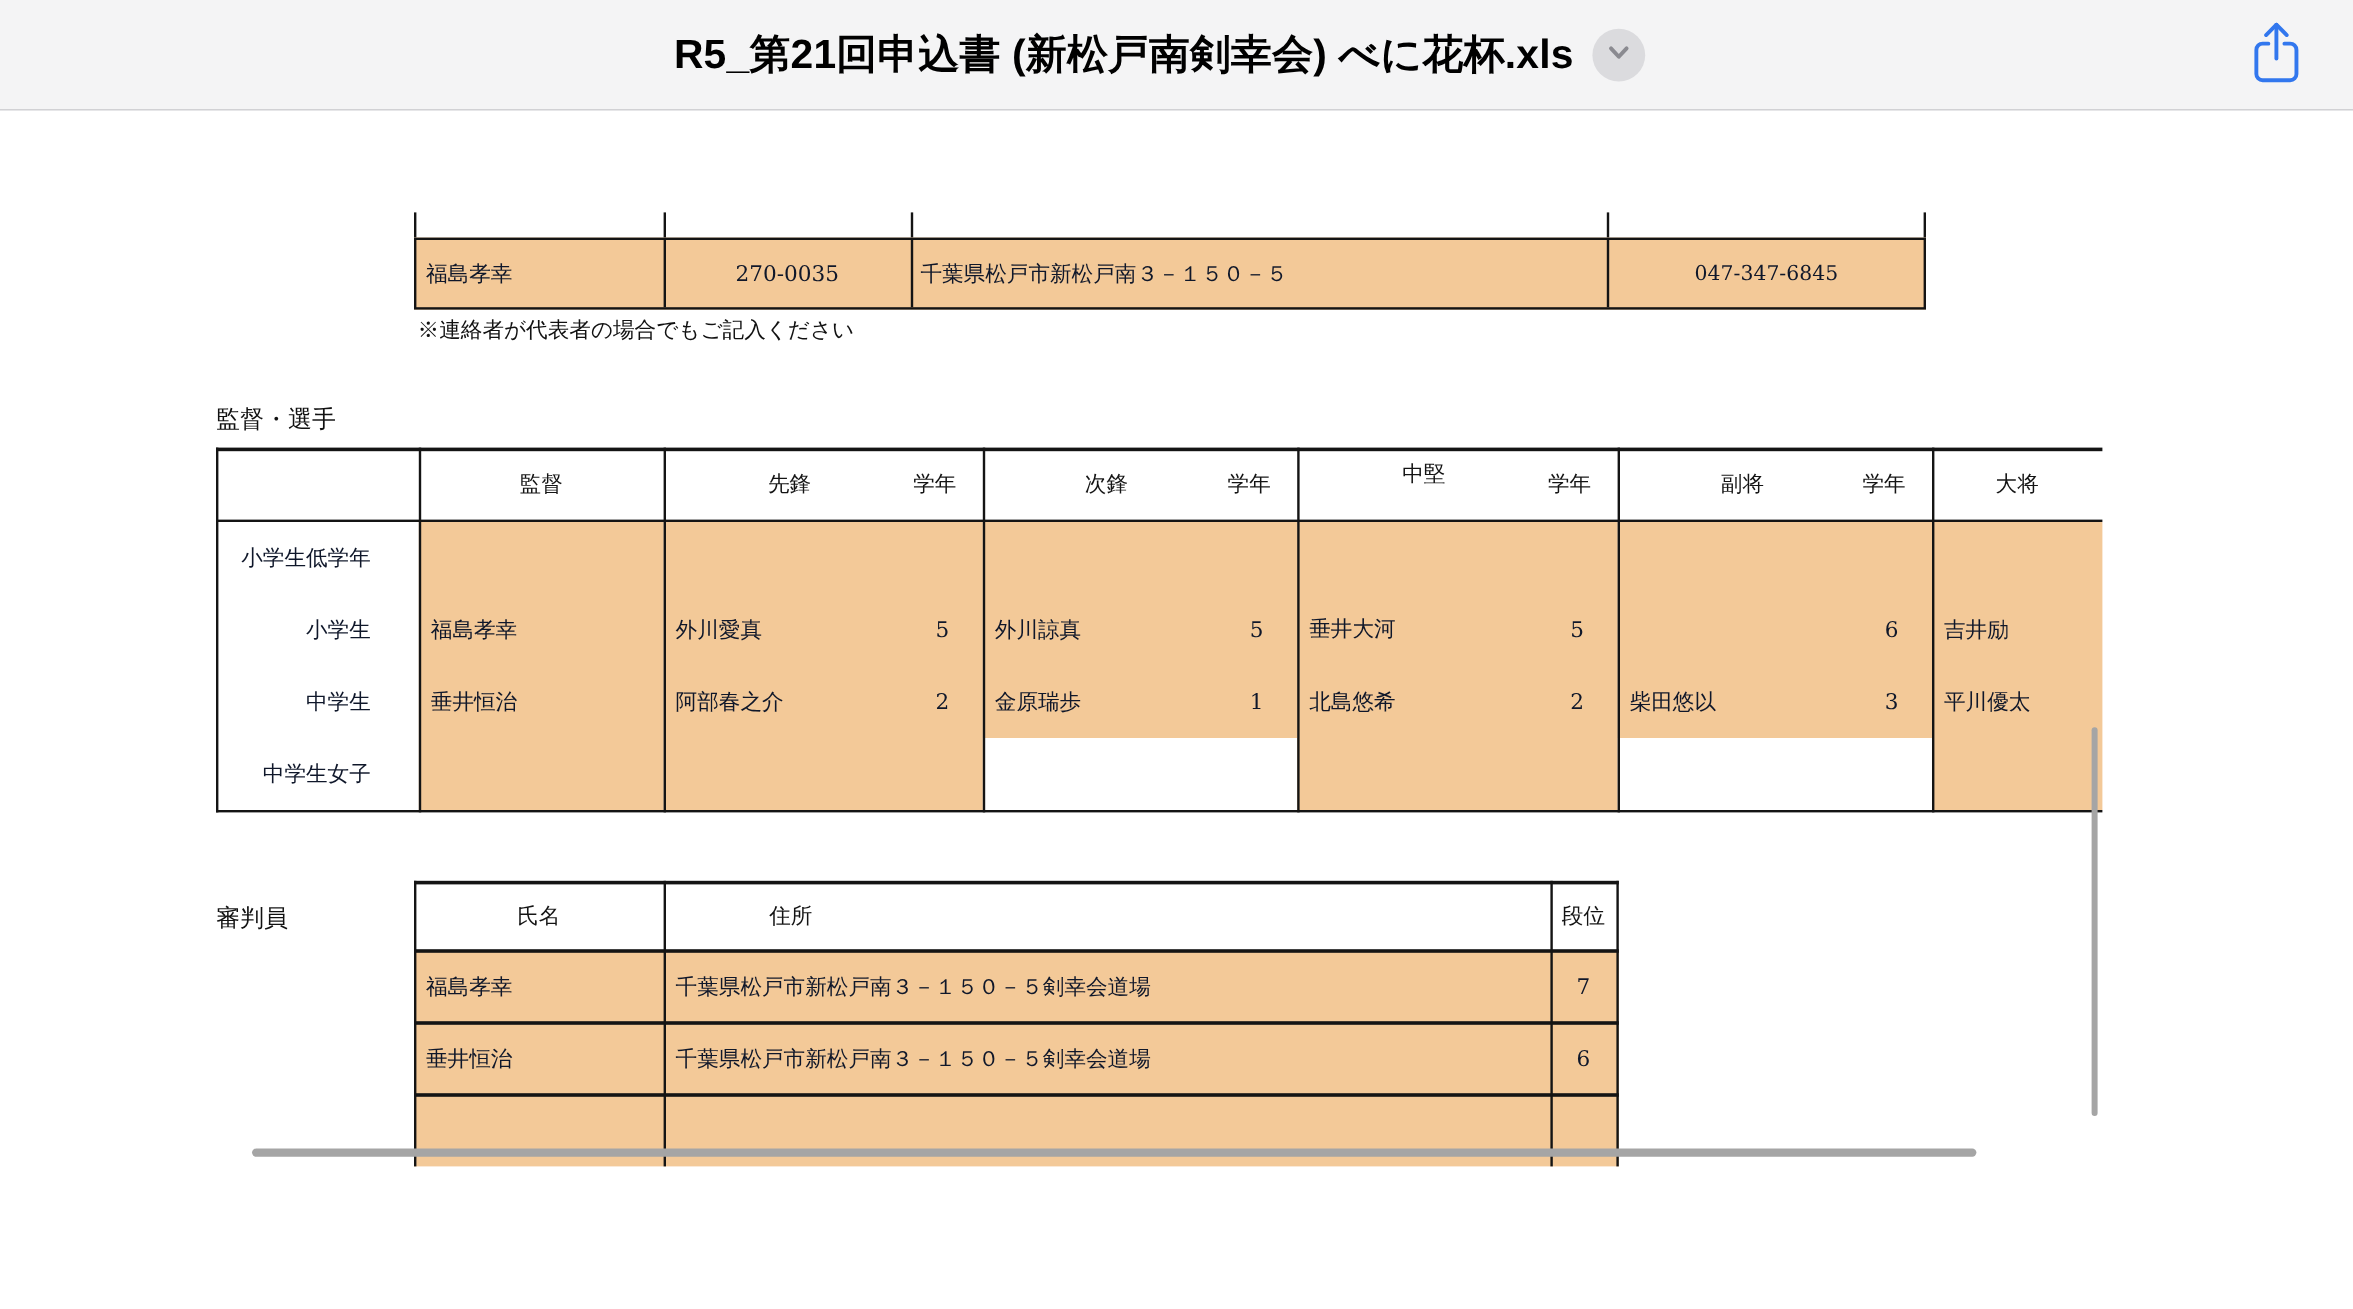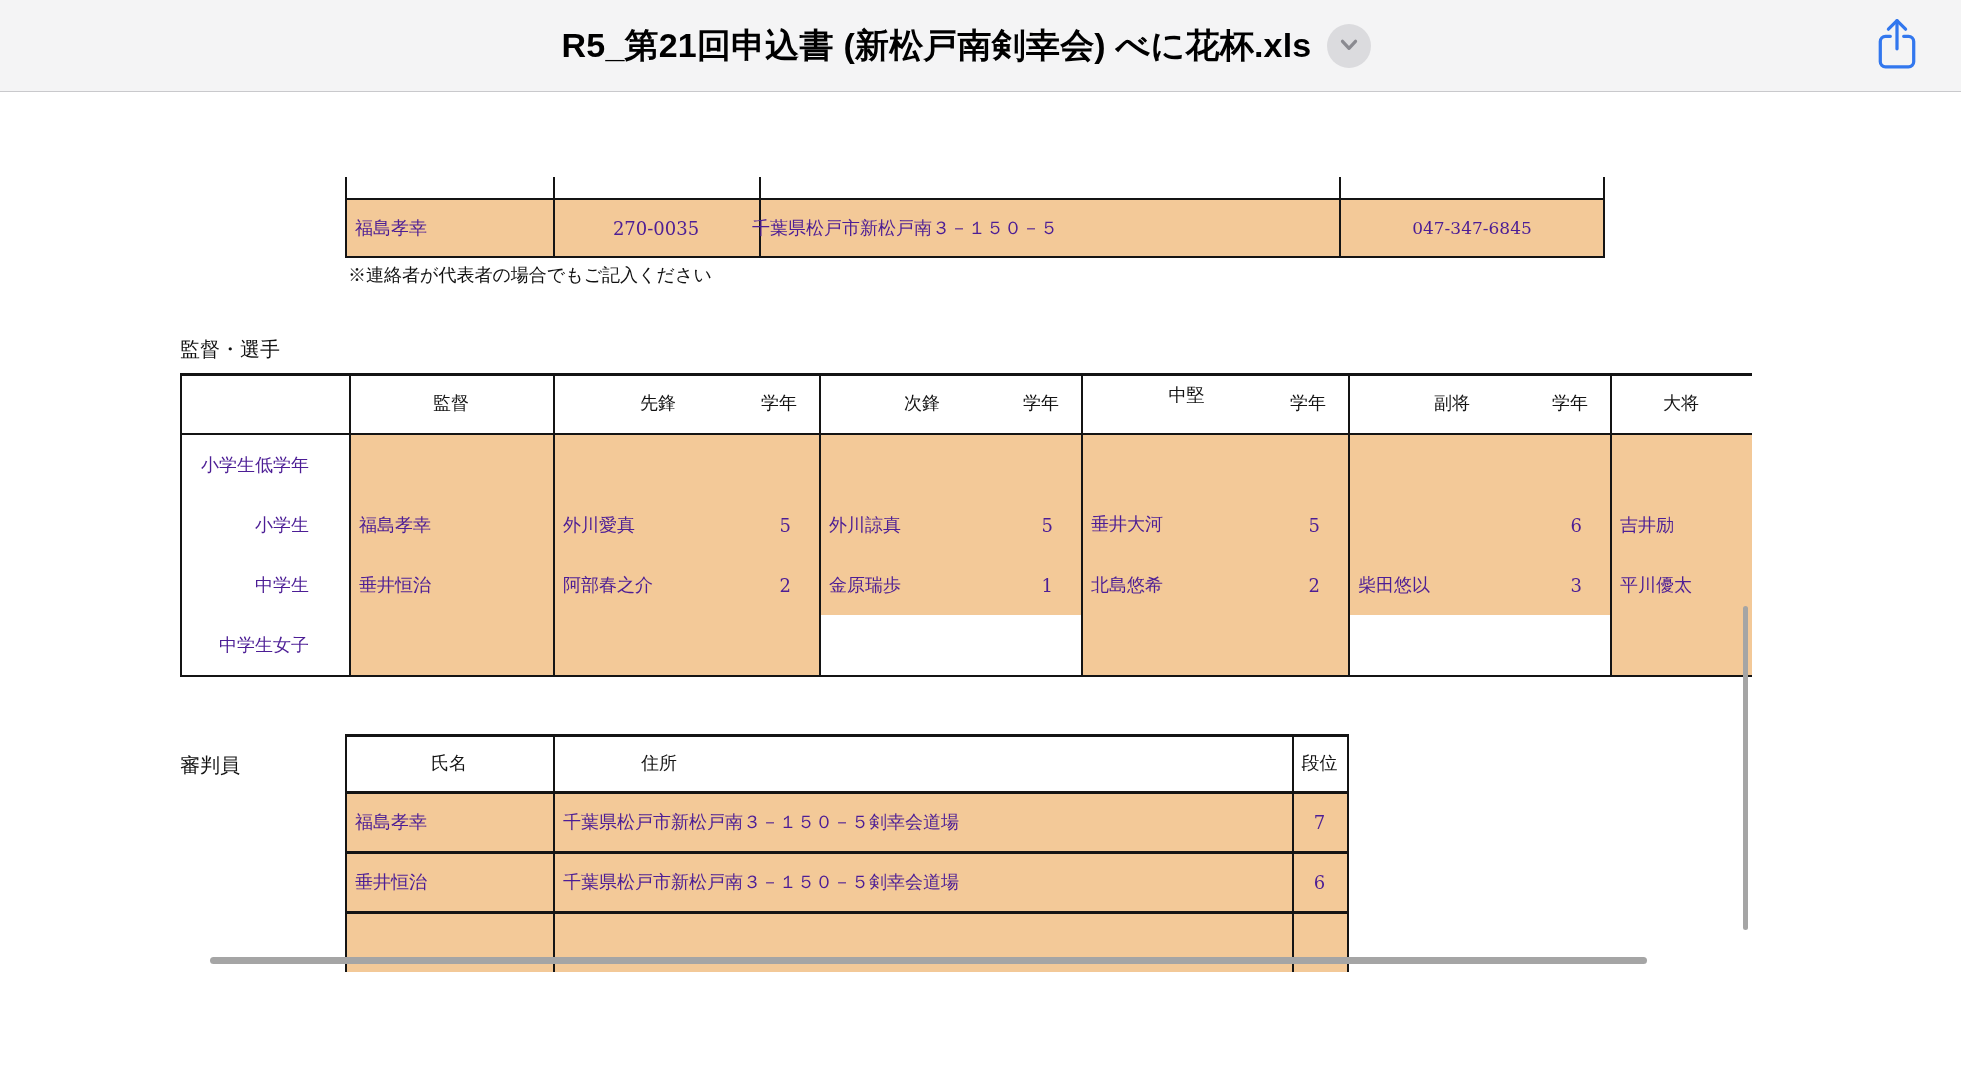--- a/index.html
+++ b/index.html
@@ -17,21 +17,21 @@
   .chev-btn { width:44px; height:44px; border-radius:50%; background:#dbdbde;
               display:flex; align-items:center; justify-content:center; cursor:pointer; }
   .share-btn { position:absolute; right:40px; top:16px; width:48px; height:60px;
                display:flex; align-items:center; justify-content:center; cursor:pointer; }
 
   
   .abs { position:absolute; }
   .vline { position:absolute; width:2px; background:#141414; }
   .hline { position:absolute; height:2.5px; background:#141414; }
   .orange { background:#f3c998; }
-  .celltext { position:absolute; display:flex; align-items:center; font-size:18px; color:#4c1d95; }
+  .celltext { position:absolute; display:flex; align-items:center; font-size:18px; color:#0f172a; }
   .ctr { justify-content:center; text-align:center; }
   .rt  { justify-content:flex-end; text-align:right; }
 
   
   .contact-row { position:absolute; left:345px; top:198px; width:1260px; height:60px;
                  background:#f3c998; border-top:2.5px solid #141414; border-bottom:2.5px solid #141414;
                  border-left:2px solid #141414; border-right:2px solid #141414; }
   .note { position:absolute; left:348px; top:263px; font-size:18px; color:#111; }
 
   .section-label { position:absolute; font-size:20px; color:#111; }
@@ -78,21 +78,21 @@
     <div class="vline" style="left:759px;top:177px;height:21px;"></div>
     <div class="vline" style="left:1339px;top:177px;height:21px;"></div>
     <div class="vline" style="left:1603px;top:177px;height:21px;"></div>
 
     <div class="contact-row">
       <div class="vline" style="left:206px;top:0;height:100%;width:1.5px;"></div>
       <div class="vline" style="left:412px;top:0;height:100%;width:1.5px;"></div>
       <div class="vline" style="left:992px;top:0;height:100%;width:1.5px;"></div>
       <div class="celltext" style="left:8px;top:0;width:196px;height:100%;">福島孝幸</div>
       <div class="celltext ctr" style="left:206px;top:0;width:206px;height:100%;">270-0035</div>
-      <div class="celltext" style="left:405px;top:0;width:574px;height:100%;font-family:Liberation Serif, serif;">千葉県松戸市新松戸南３－１５０－５</div>
+      <div class="celltext" style="left:420px;top:0;width:574px;height:100%;font-family:Liberation Serif, serif;">千葉県松戸市新松戸南３－１５０－５</div>
       <div class="celltext ctr" style="left:992px;top:0;width:266px;height:100%;font-size:17px;">047-347-6845</div>
     </div>
     <div class="note">※連絡者が代表者の場合でもご記入ください</div>
   </div>
 
   <div class="section-label" style="left:180px;top:336px;">監督・選手</div>
 
   <div class="abs" style="left:180px;top:373px;width:1572px;height:304px;">
 
     <div class="abs orange" style="left:169px;top:62px;width:204px;height:240px;"></div>

